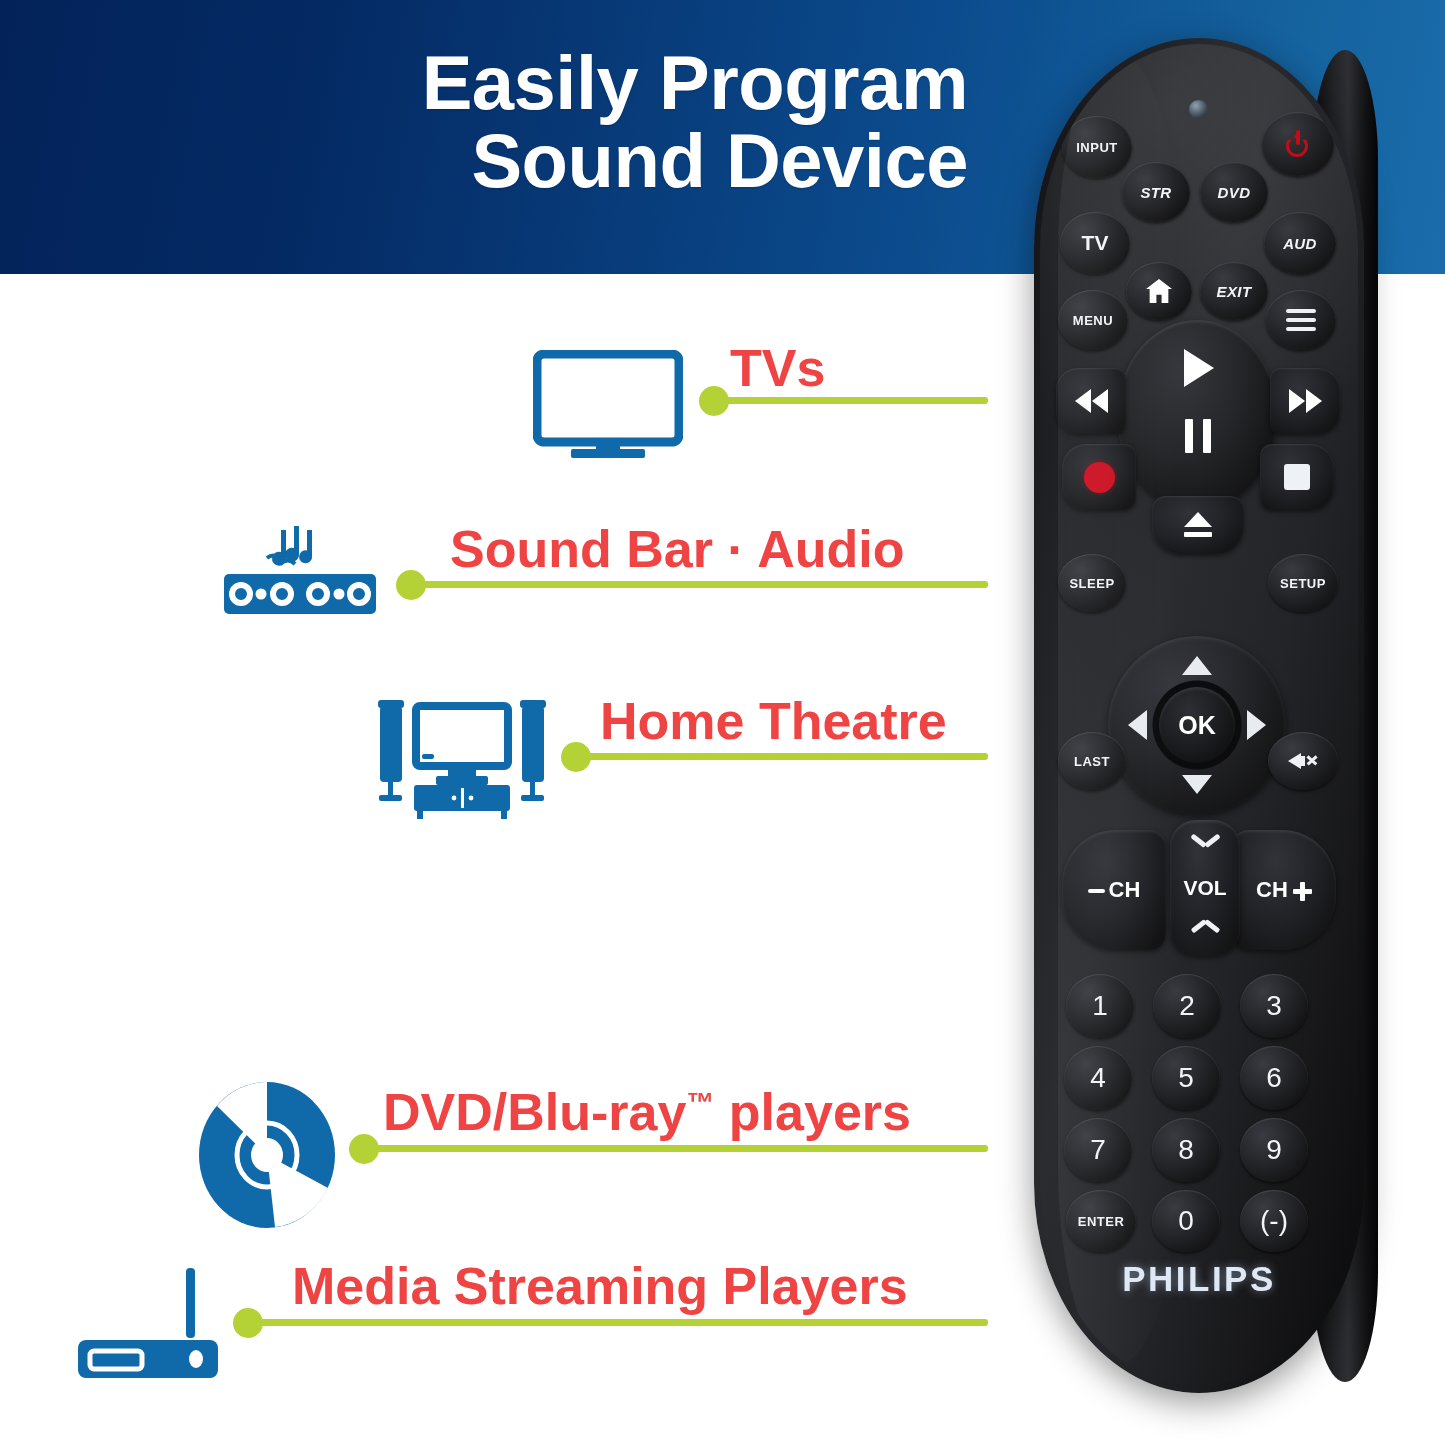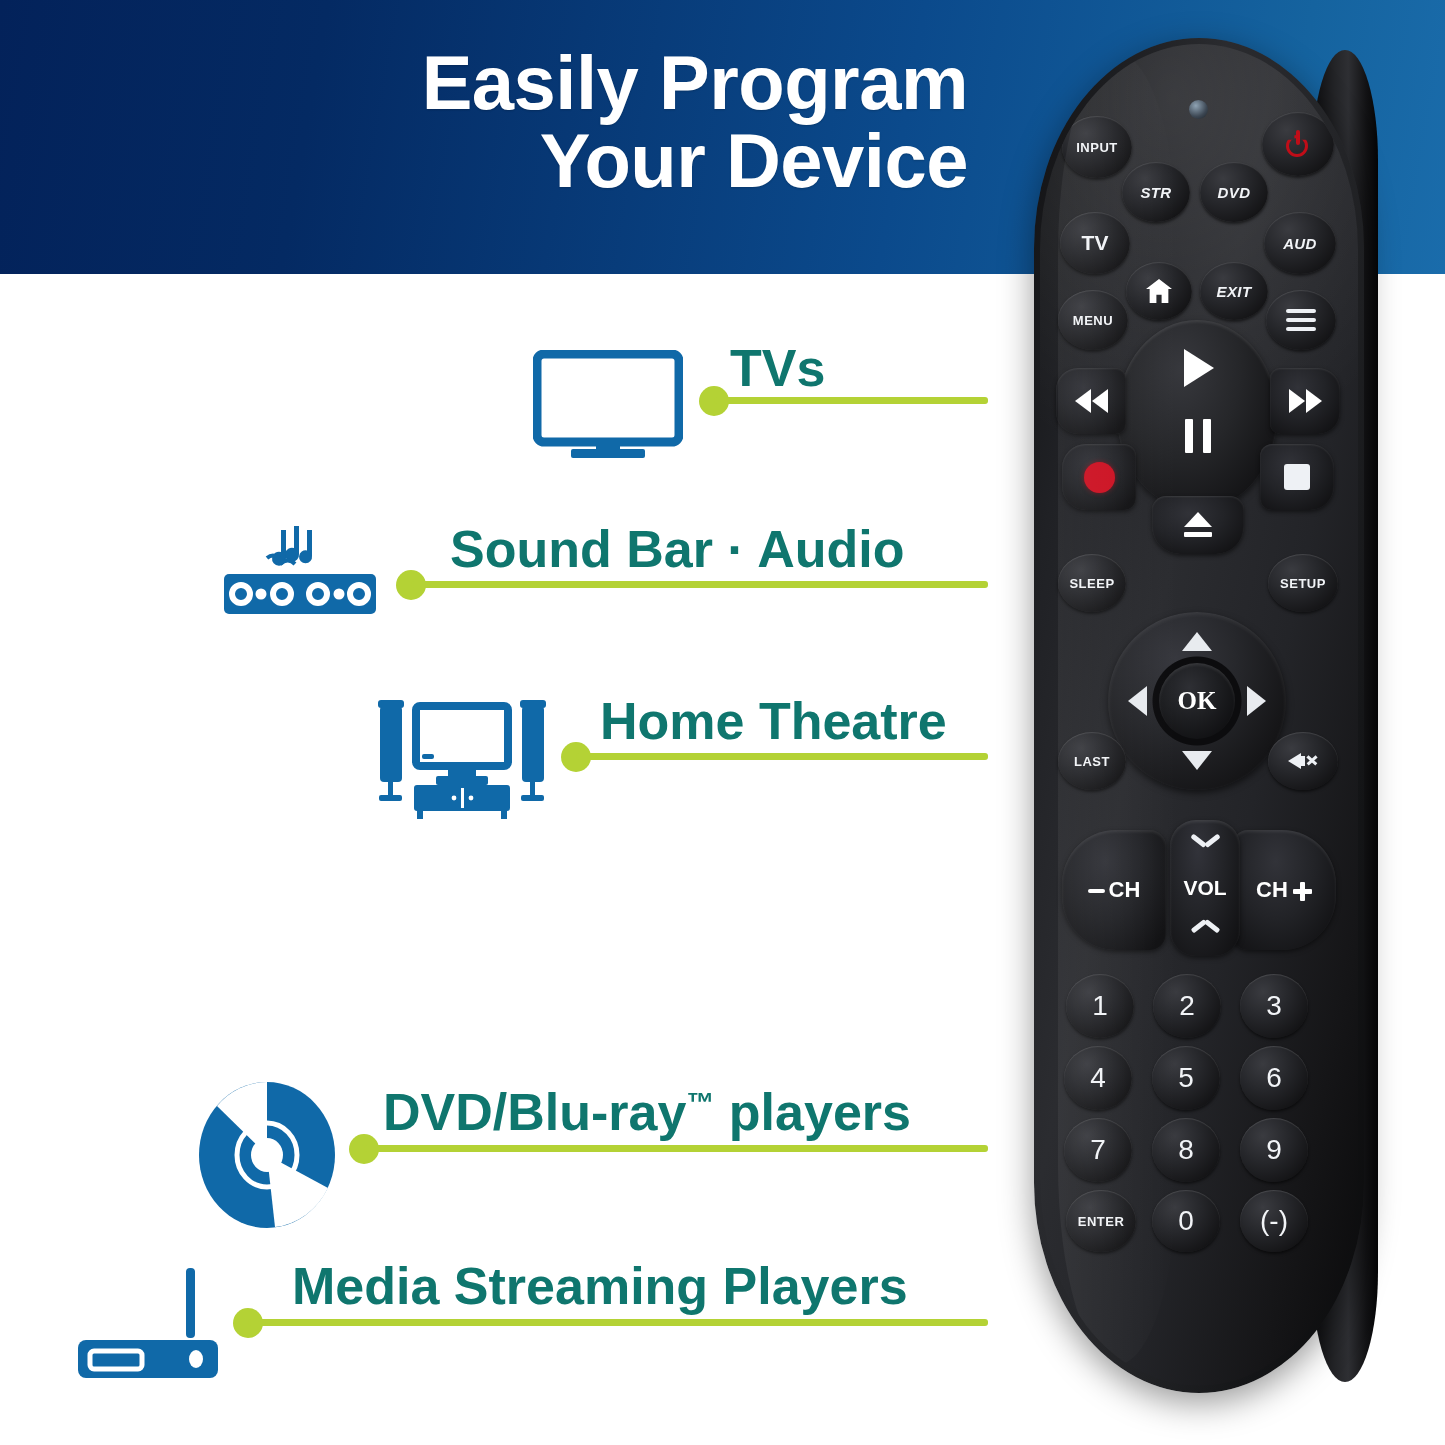--- a/index.html
+++ b/index.html
@@ -32,21 +32,21 @@
   .connector{position:absolute;height:150px;left:0;top:0;width:1010px;}
   .line{
     position:absolute;height:7px;background:#b4d235;border-radius:3px;
   }
   .dot{
     position:absolute;width:30px;height:30px;border-radius:50%;
     background:#b4d235;
   }
   .row-label{
     position:absolute;
-    color:#0f766e;font-weight:700;
+    color:#ef4444;font-weight:700;
     font-size:52px;line-height:1;white-space:nowrap;
   }
   .row-label .tm{font-size:28px;vertical-align:super;font-weight:700;}
   .icon-wrap{position:absolute;}
 
   
   .remote{
     position:absolute;left:1012px;top:38px;width:390px;height:1360px;
   }
   .body-shell{
@@ -132,26 +132,25 @@
   .eject .bar{width:28px;height:5px;background:#fff;border-radius:1px;}
 
   .wedge{
     position:absolute;z-index:2;
     background:radial-gradient(ellipse at 40% 30%,#313238 0%,#222327 45%,#121214 85%);
     box-shadow:inset 0 1px 2px rgba(255,255,255,.10), 0 2px 4px rgba(0,0,0,.5);
     display:flex;align-items:center;justify-content:center;
   }
 
   .dpad{
-    position:absolute;left:68px;top:568px;width:178px;height:178px;z-index:2;border-radius:50%;
+    position:absolute;left:68px;top:592px;width:178px;height:178px;z-index:2;border-radius:50%;
     background:
       radial-gradient(circle at 50% 50%, #0c0c0e 0 44px, rgba(0,0,0,0) 45px),
       radial-gradient(ellipse at 38% 26%,#37383e 0%,#26272b 40%,#151517 76%,#0a0a0c 100%);
     box-shadow:inset 0 2px 4px rgba(255,255,255,.09), 0 3px 7px rgba(0,0,0,.55);
-    font-family:Liberation Serif, serif;
   }
   .dpad-ok{
     position:absolute;left:51px;top:51px;width:76px;height:76px;border-radius:50%;
     background:radial-gradient(ellipse at 40% 32%,#2e2f34 0%,#1d1e21 45%,#0e0e10 85%);
     display:flex;align-items:center;justify-content:center;
     color:#fff;font-size:25px;font-weight:700;
     box-shadow:inset 0 2px 3px rgba(255,255,255,.10);
   }
   .dp-ar{position:absolute;width:0;height:0;}
   .dp-up{left:50%;margin-left:-15px;top:20px;border-left:15px solid transparent;border-right:15px solid transparent;border-bottom:19px solid #e8ebef;}
@@ -202,21 +201,21 @@
   }
 </style>
 </head>
 <body>
 
 <div id="stage">
 
   <div class="header">
     <div class="header-title">
       <span>Easily Program</span>
-      <span class="l2">Your Device</span>
+      <span class="l2">Sound Device</span>
     </div>
   </div>
 
   <div class="rows">
 
     <div class="row" style="top:56px;">
       <div class="icon-wrap" style="left:533px;top:20px;">
         <svg width="150" height="108" viewBox="0 0 150 108">
           <rect x="4" y="4" width="142" height="88" rx="7" fill="none" stroke="#1069a8" stroke-width="9"></rect>
           <rect x="63" y="92" width="24" height="10" fill="#1069a8"></rect>
@@ -495,16 +494,17 @@
       <div class="btn rnd" style="left:26px;top:1146px;width:70px;height:62px;">
           <span class="lbl-s">ENTER</span>
         </div>
       <div class="btn rnd" style="left:112px;top:1146px;width:68px;height:62px;">
           <span class="num">0</span>
         </div>
       <div class="btn rnd" style="left:200px;top:1146px;width:68px;height:62px;">
           <span class="num">(-)</span>
         </div>
 
+      <div class="philips">PHILIPS</div>
     </div>
   </div>
 
 </div>
 
 </body></html>

